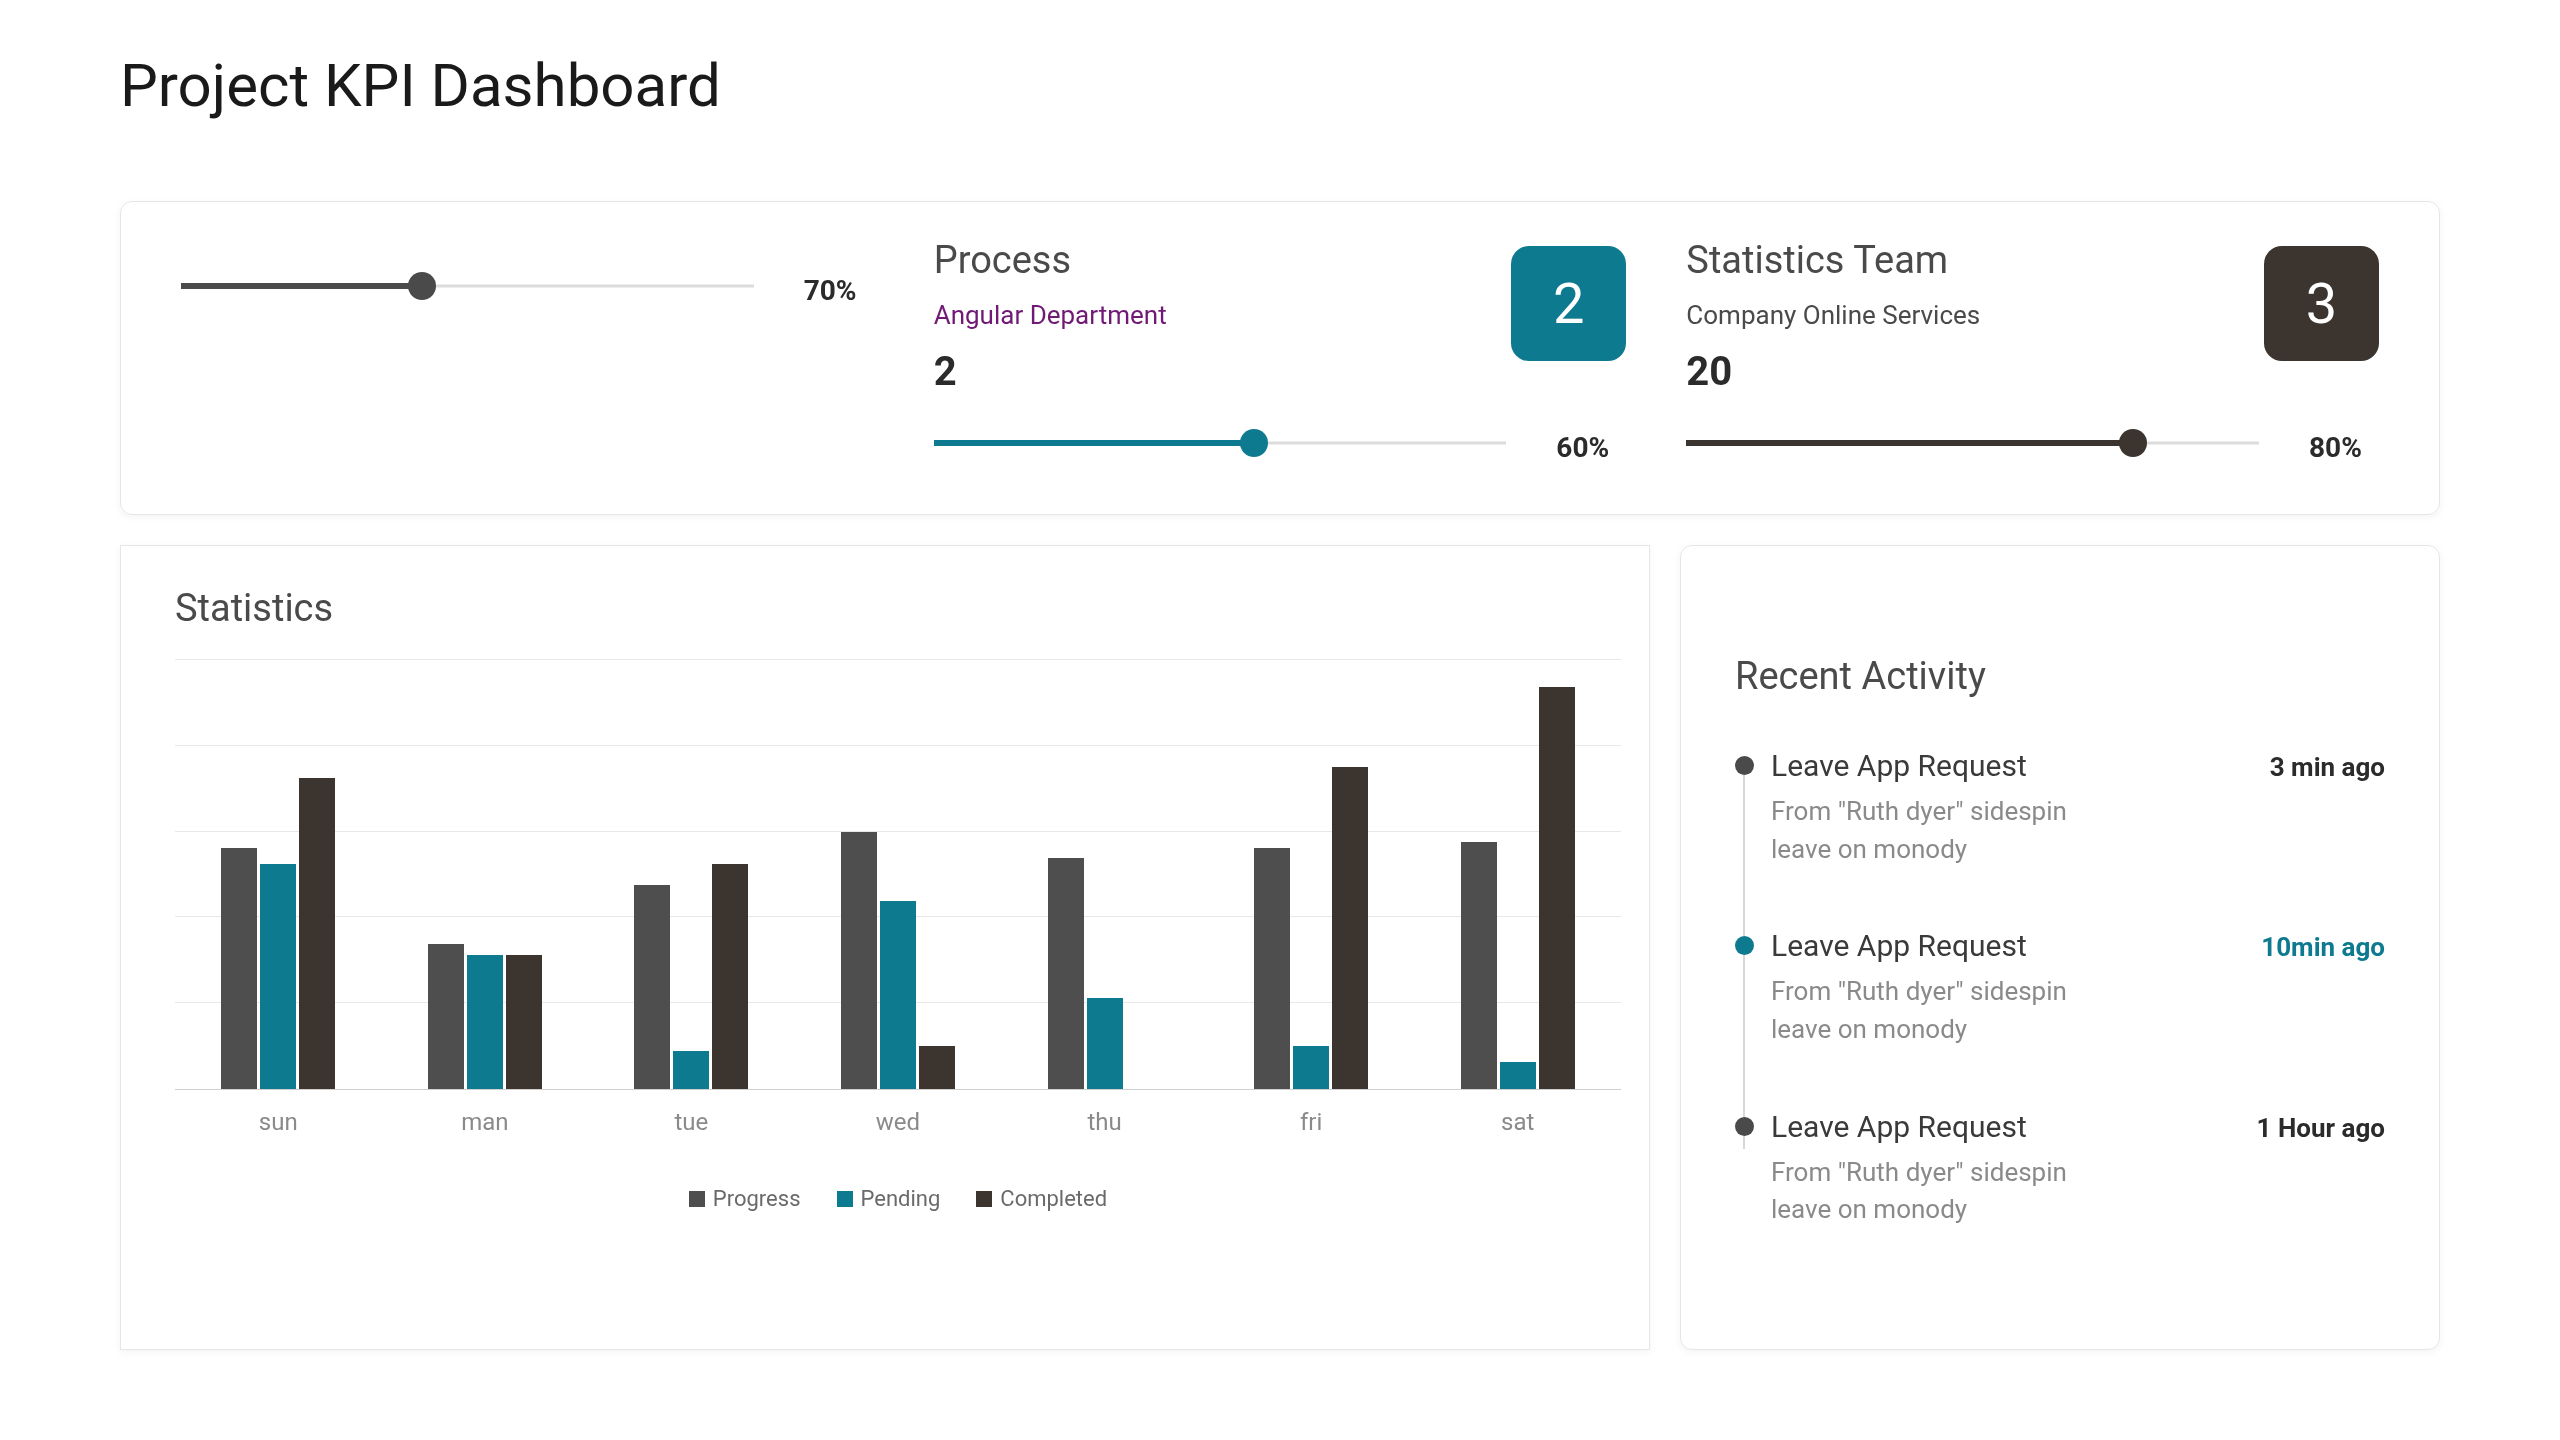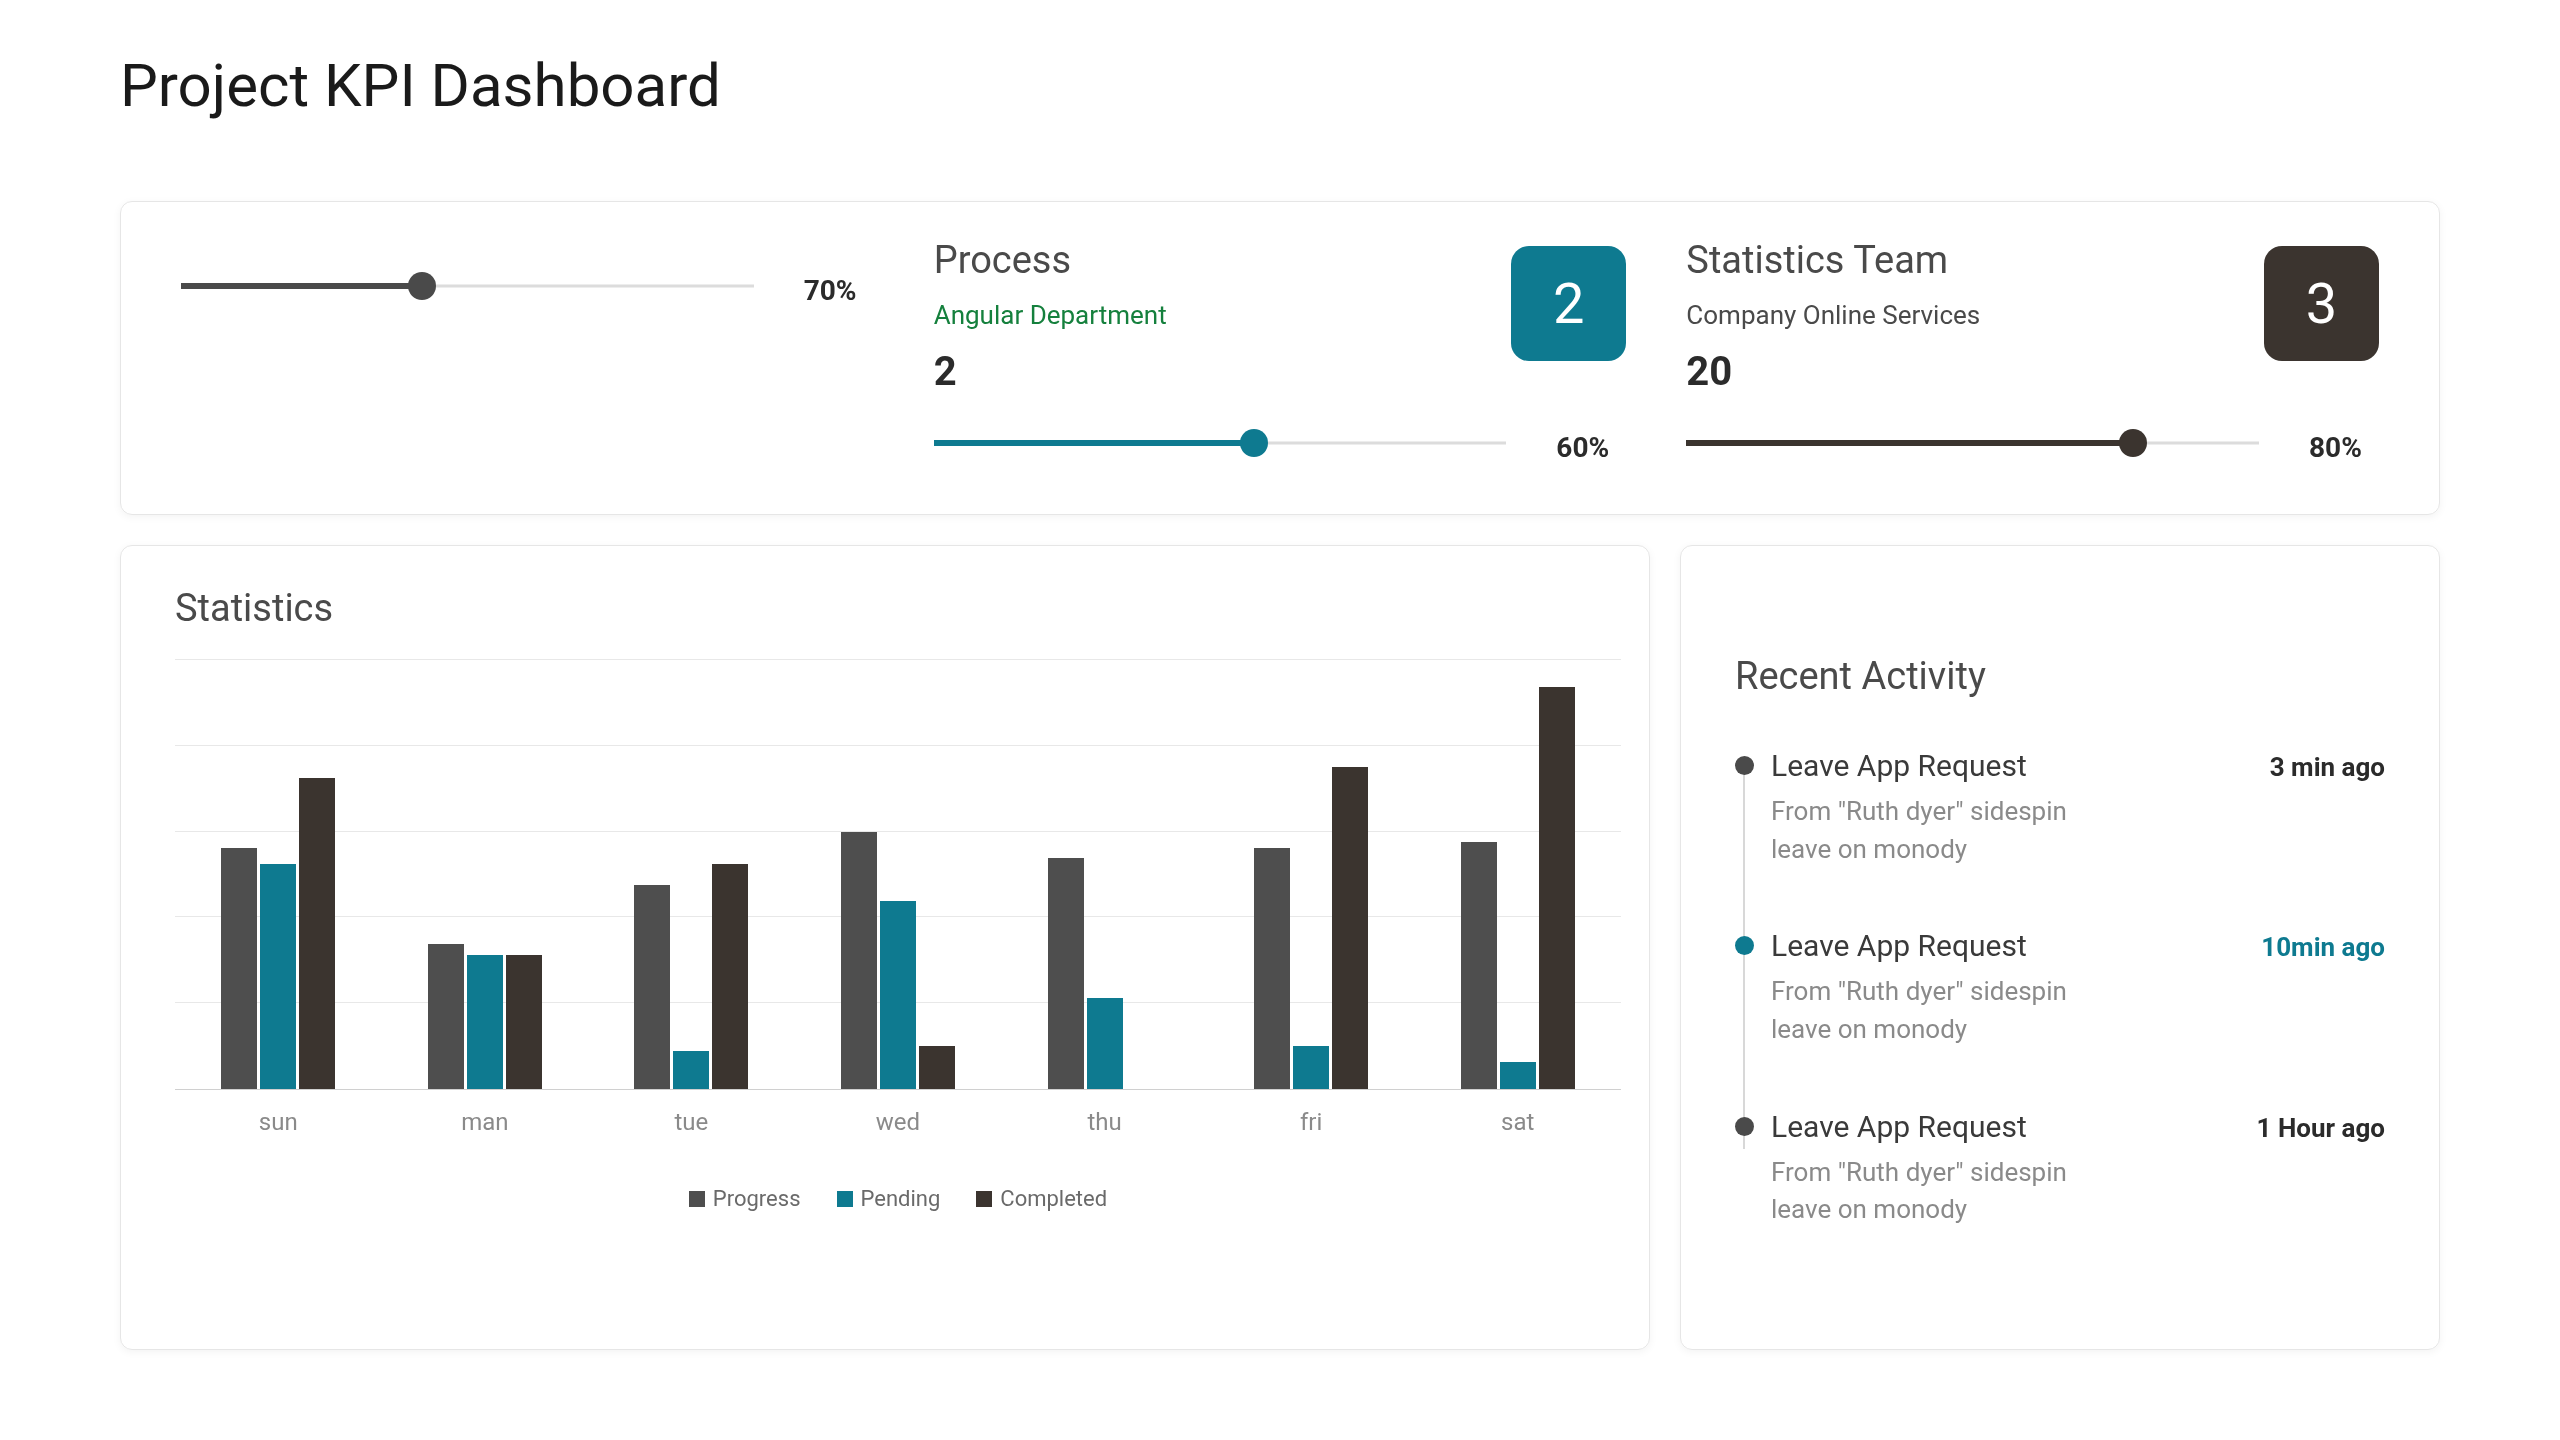--- a/index.html
+++ b/index.html
@@ -45,21 +45,21 @@
   font-size: 38px;
   font-weight: 400;
   color: #4a4a4a;
   margin-bottom: 18px;
 }
 .kpi-sub {
   font-size: 26px;
   color: #4a4a4a;
   margin-bottom: 18px;
 }
-.kpi-sub.teal { color: #15803d; }
+.kpi-sub.teal { color: #701a75; }
 .kpi-value {
   font-size: 40px;
   font-weight: 700;
   color: #2b2b2b;
 }
 .kpi-badge {
   width: 115px;
   height: 115px;
   border-radius: 18px;
   display: flex;
@@ -120,21 +120,21 @@
   color: #2b2b2b;
   width: 70px;
 }
 .bottom-row {
   display: flex;
   gap: 30px;
 }
 .stats-card {
   flex: 1;
   border: 1px solid #e6e6e6;
-  border-radius: 12px;
+  border-radius: 0;
   box-shadow: 0 2px 8px rgba(0,0,0,0.05);
   padding: 40px 28px 44px 54px;
 }
 .stats-title {
   font-size: 38px;
   font-weight: 400;
   color: #4a4a4a;
   margin-bottom: 30px;
 }
 .chart-area {

